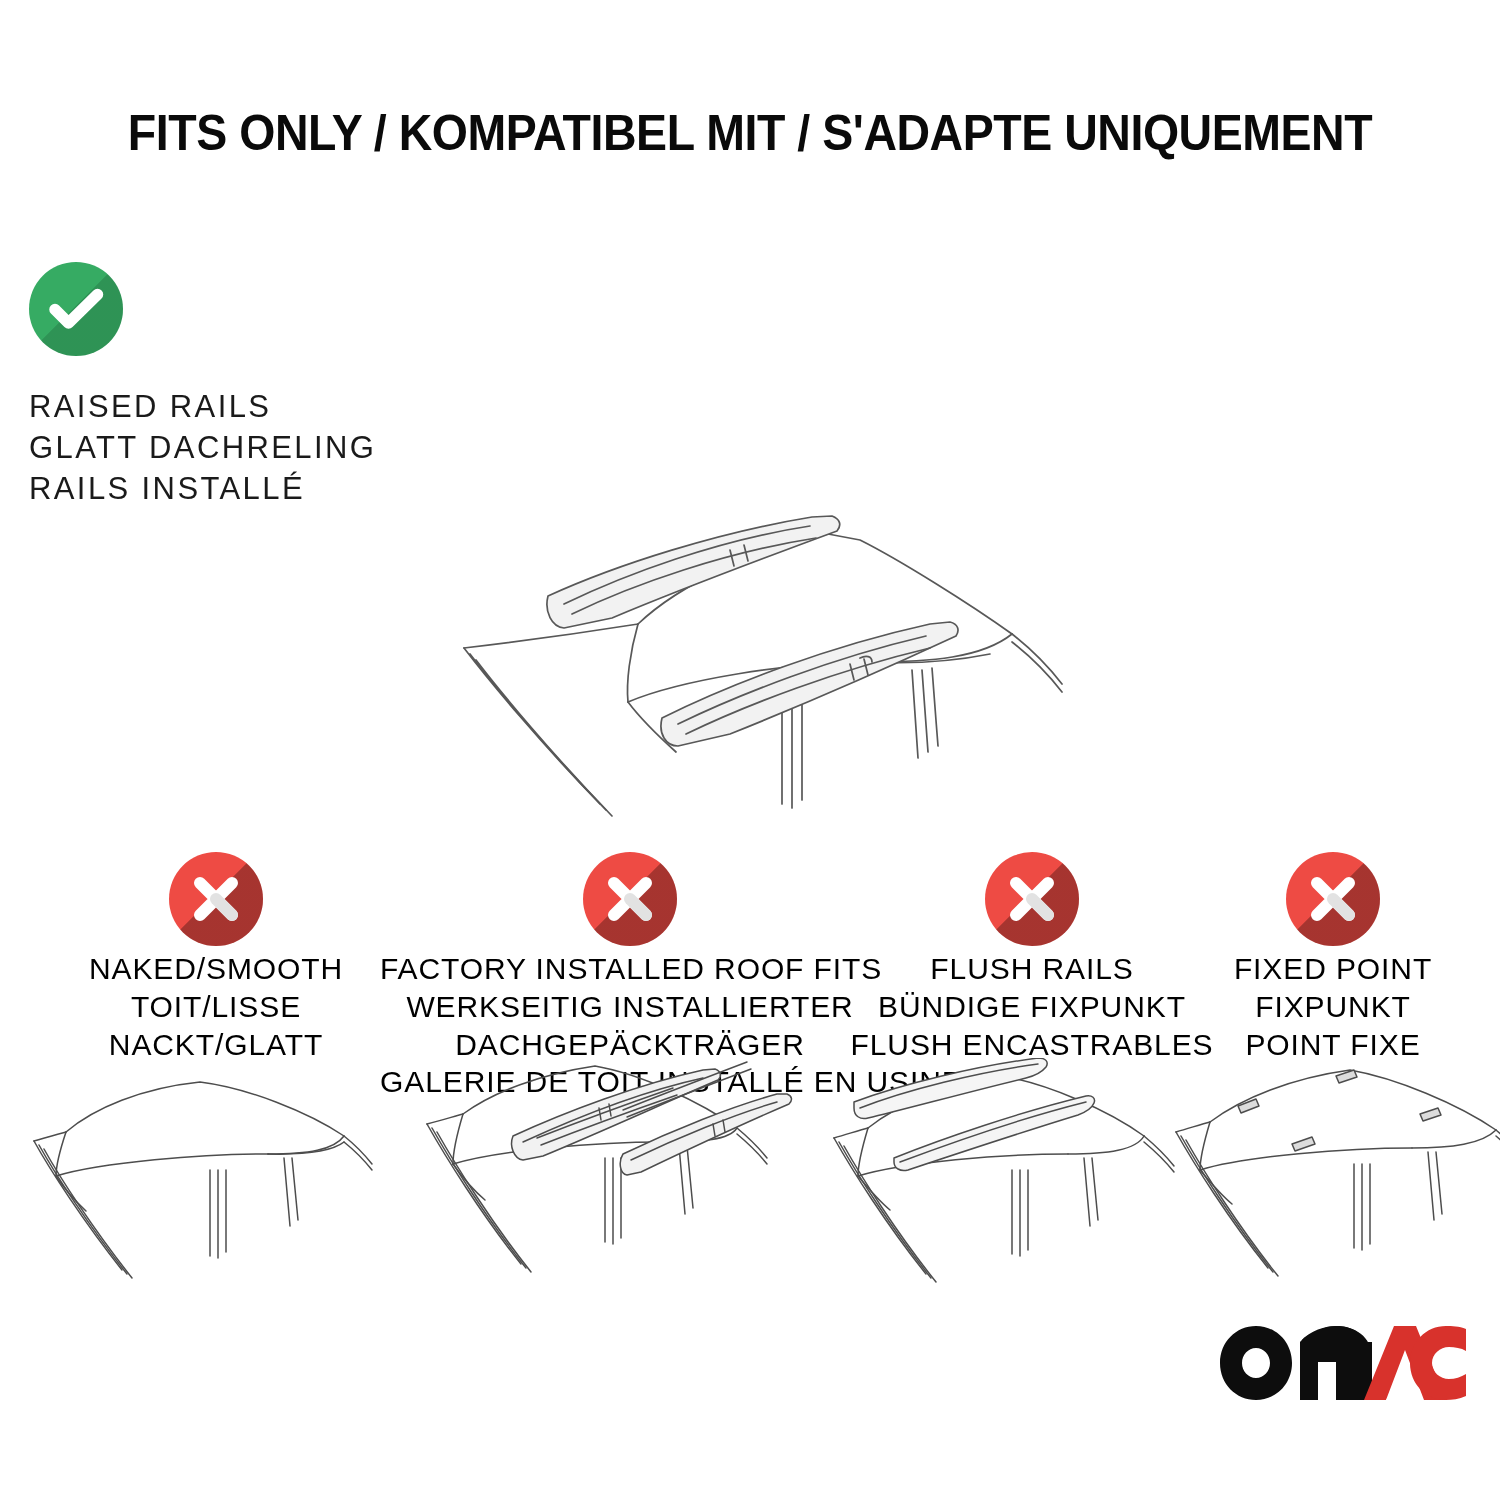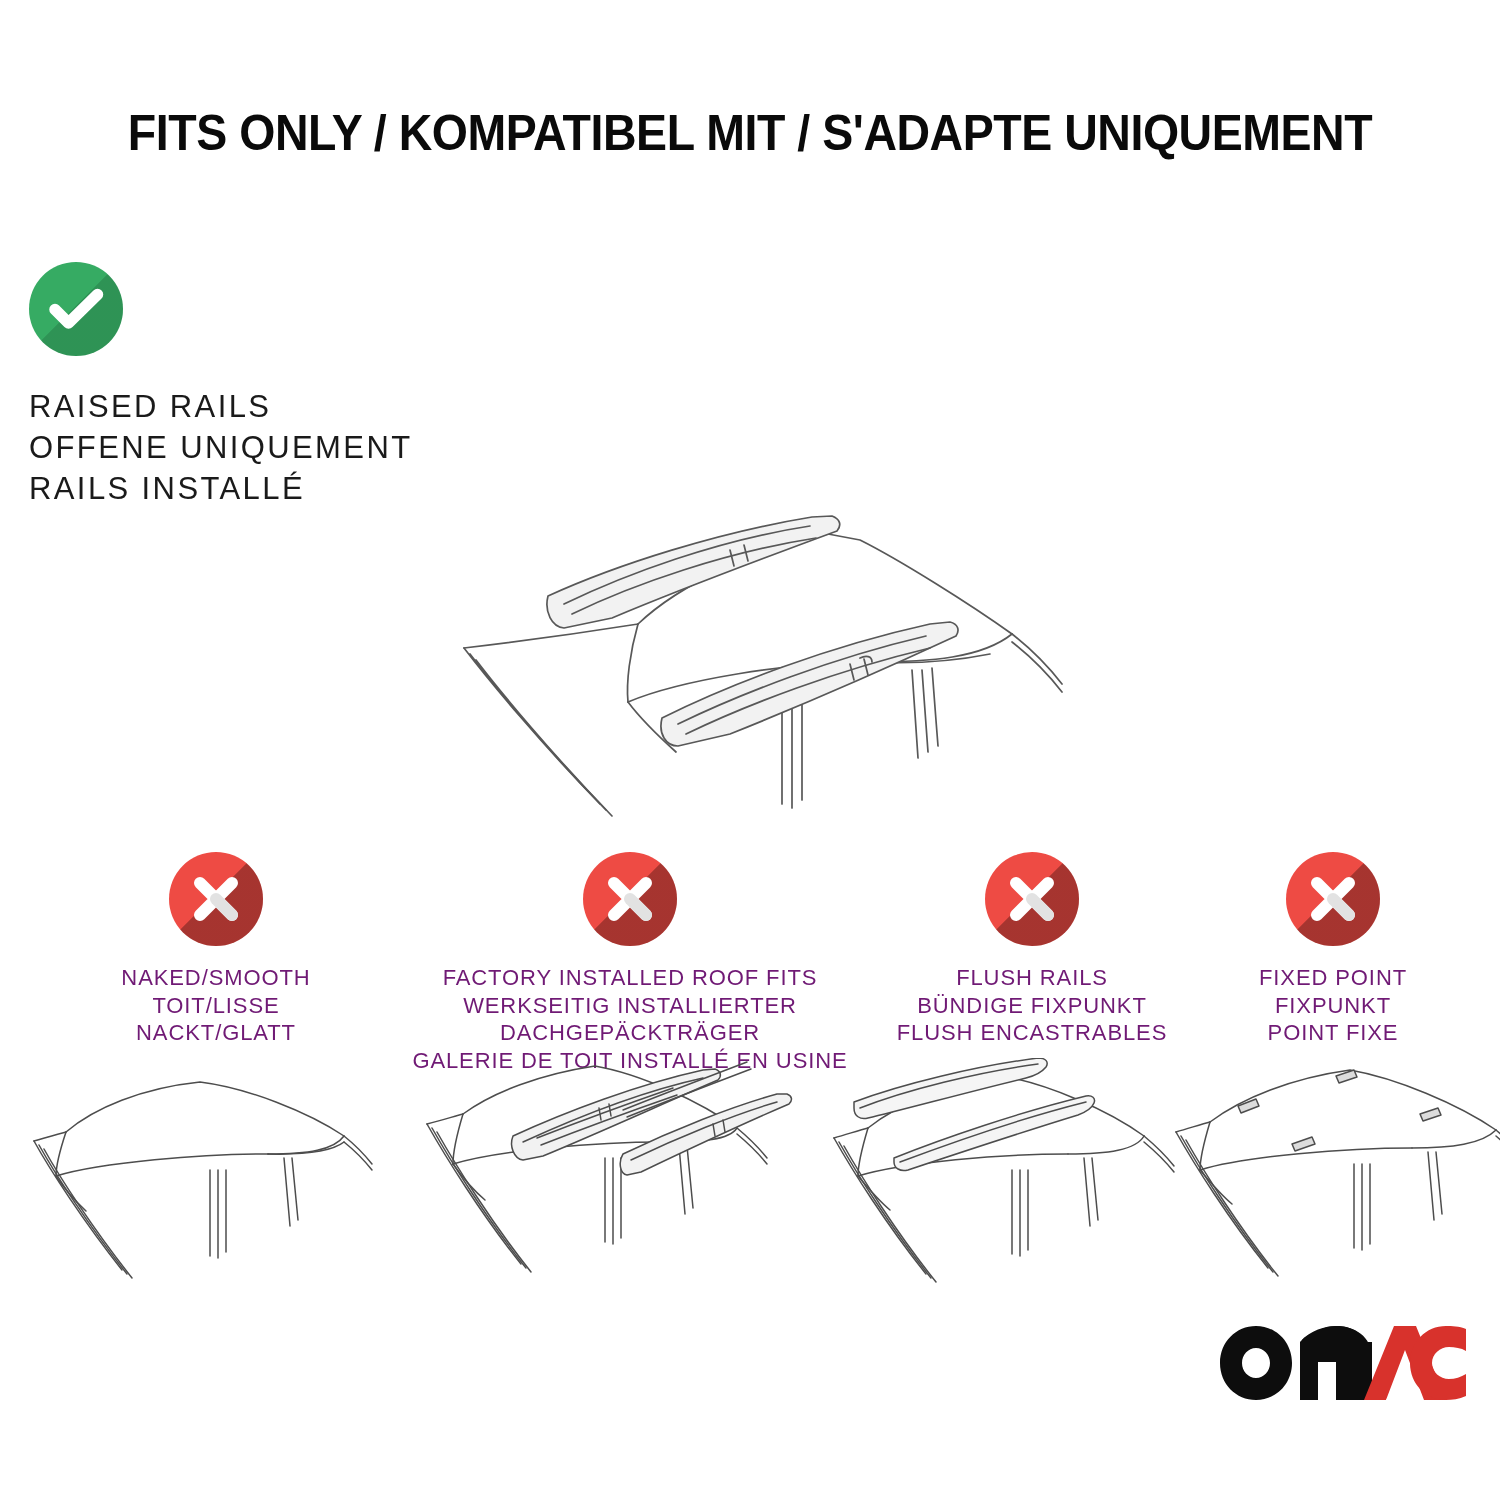--- a/index.html
+++ b/index.html
@@ -78,26 +78,26 @@
     position:absolute;
     left:0;top:852px;
     width:1500px;height:200px;
   }
   .bad-item{
     position:absolute;
     top:0;
     text-align:center;
   }
   .bad-item .labels{
-    margin-top:14px;
-    font-size:22px;
+    margin-top:0;
+    font-size:30px;
     line-height:1.26;
     letter-spacing:0.9px;
     font-weight:300;
-    color:#701a75;
+    color:#000000;
     white-space:nowrap;
   }
 
   
   .bad-1{left:16px;width:400px;}
   .bad-2{left:380px;width:500px;}
   .bad-3{left:832px;width:400px;text-align:center;}
   .bad-4{left:1163px;width:340px;}
 
   
@@ -131,21 +131,21 @@
 
     <span class="icon-circle green">
       <span class="shade"></span>
       <svg width="94" height="94" viewBox="0 0 94 94" aria-hidden="true">
         <path d="M26 47.5 L39.5 61 L68.5 32.5" fill="none" stroke="#ffffff" stroke-width="11.5" stroke-linecap="round" stroke-linejoin="round"></path>
       </svg>
     </span>
 
     <div class="good-labels">
       <div>RAISED RAILS</div>
-      <div>OFFENE UNIQUEMENT</div>
+      <div>GLATT DACHRELING</div>
       <div>RAILS INSTALLÉ</div>
     </div>
   </div>
 
   <div class="main-illus">
     <svg viewBox="0 0 640 310" aria-hidden="true">
       <g fill="none" stroke="#585858" stroke-width="1.7" stroke-linecap="round" stroke-linejoin="round">
 
         <path d="M208,112 C250,72 330,35 398,22 L430,28 C470,48 540,92 582,122"></path>
         <path d="M208,112 C200,140 196,170 198,190"></path>

